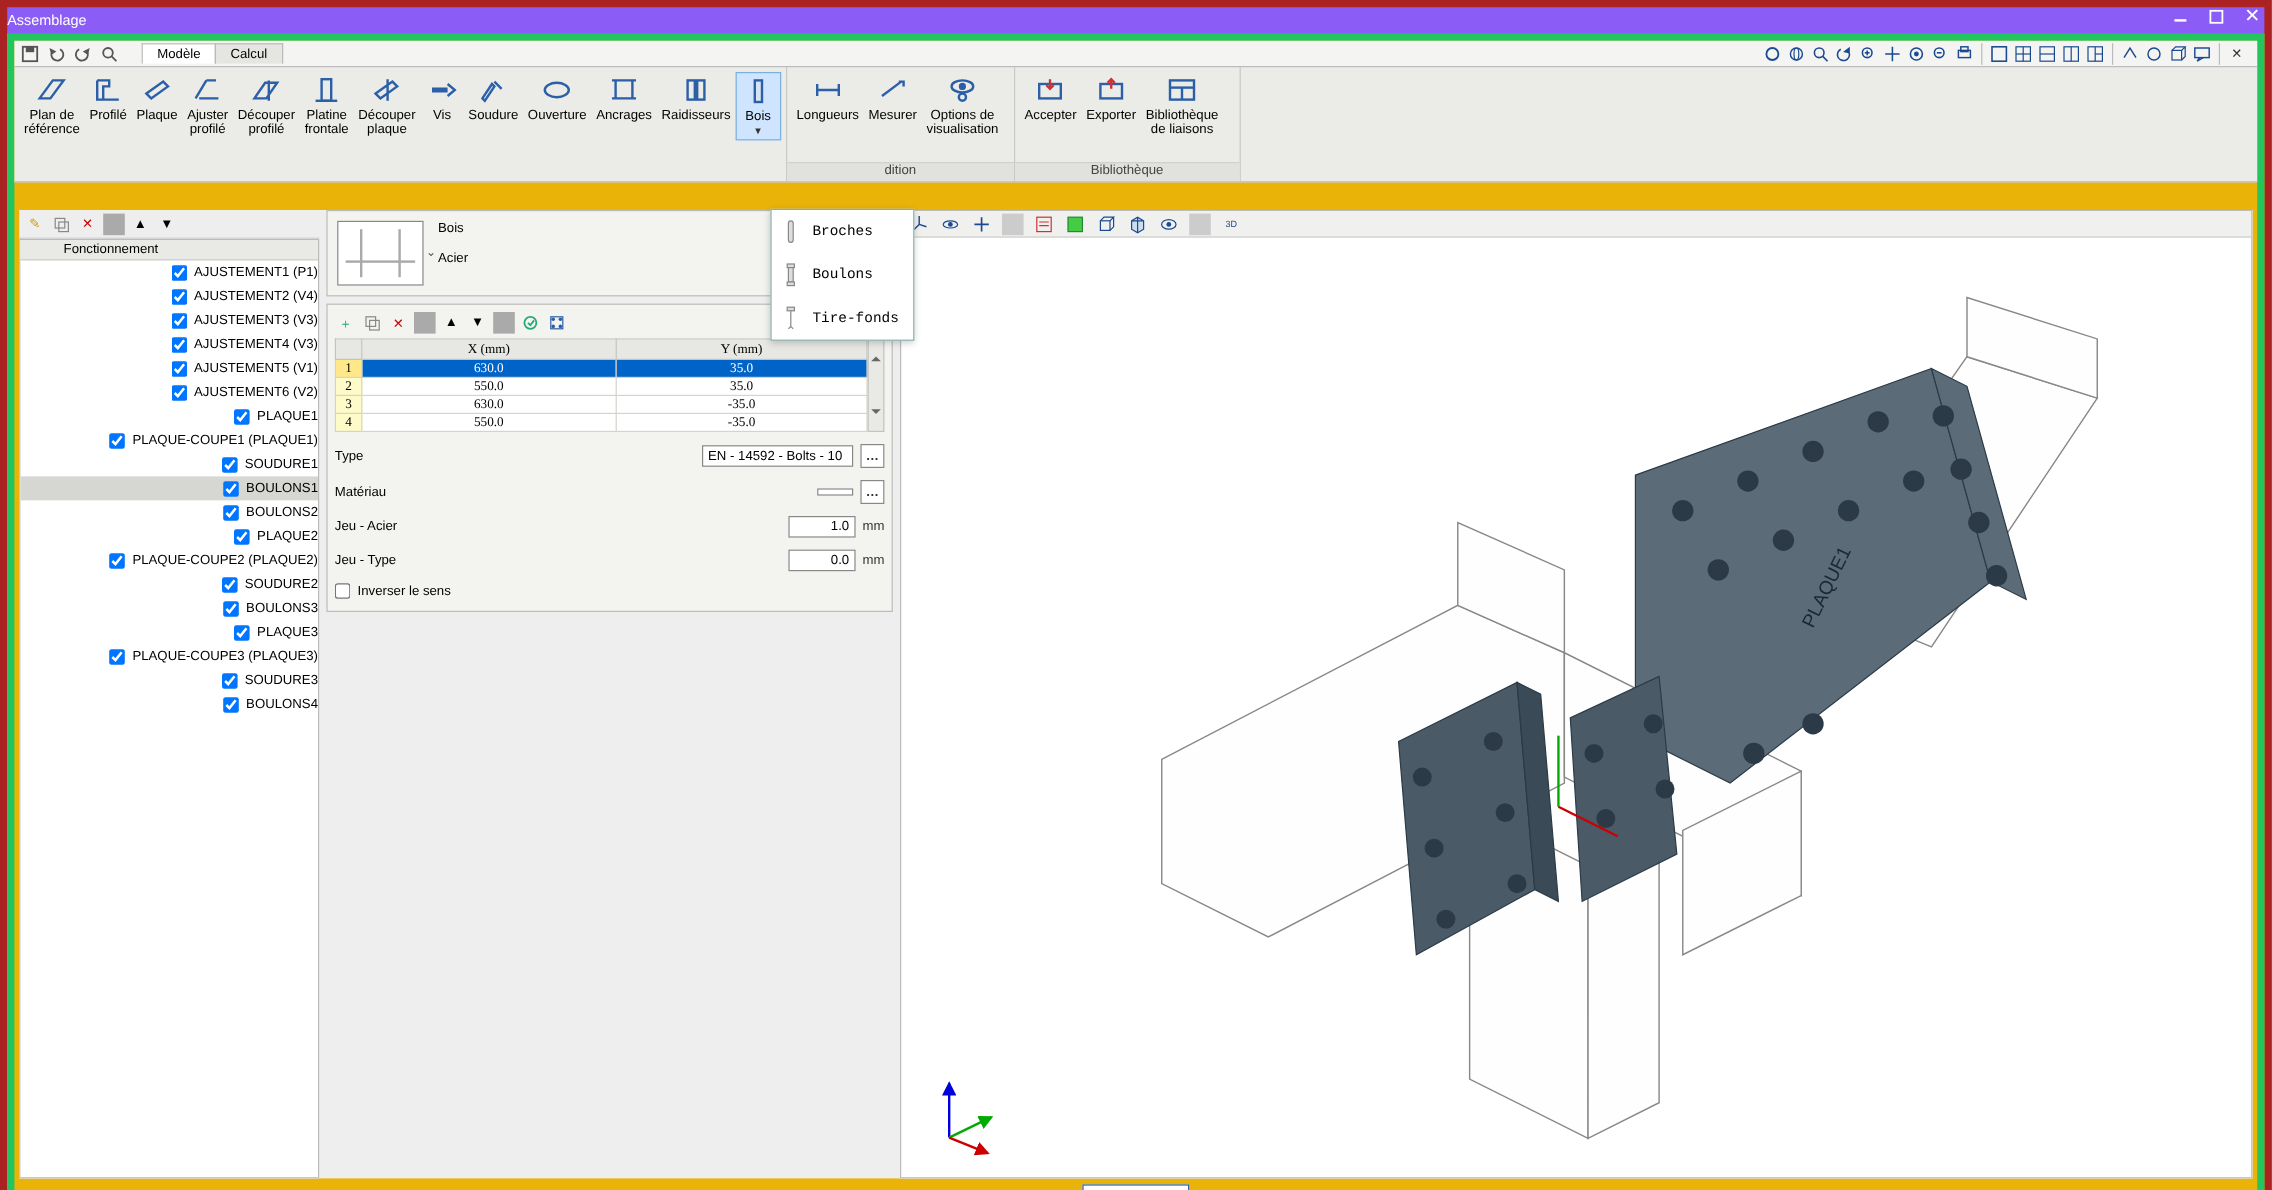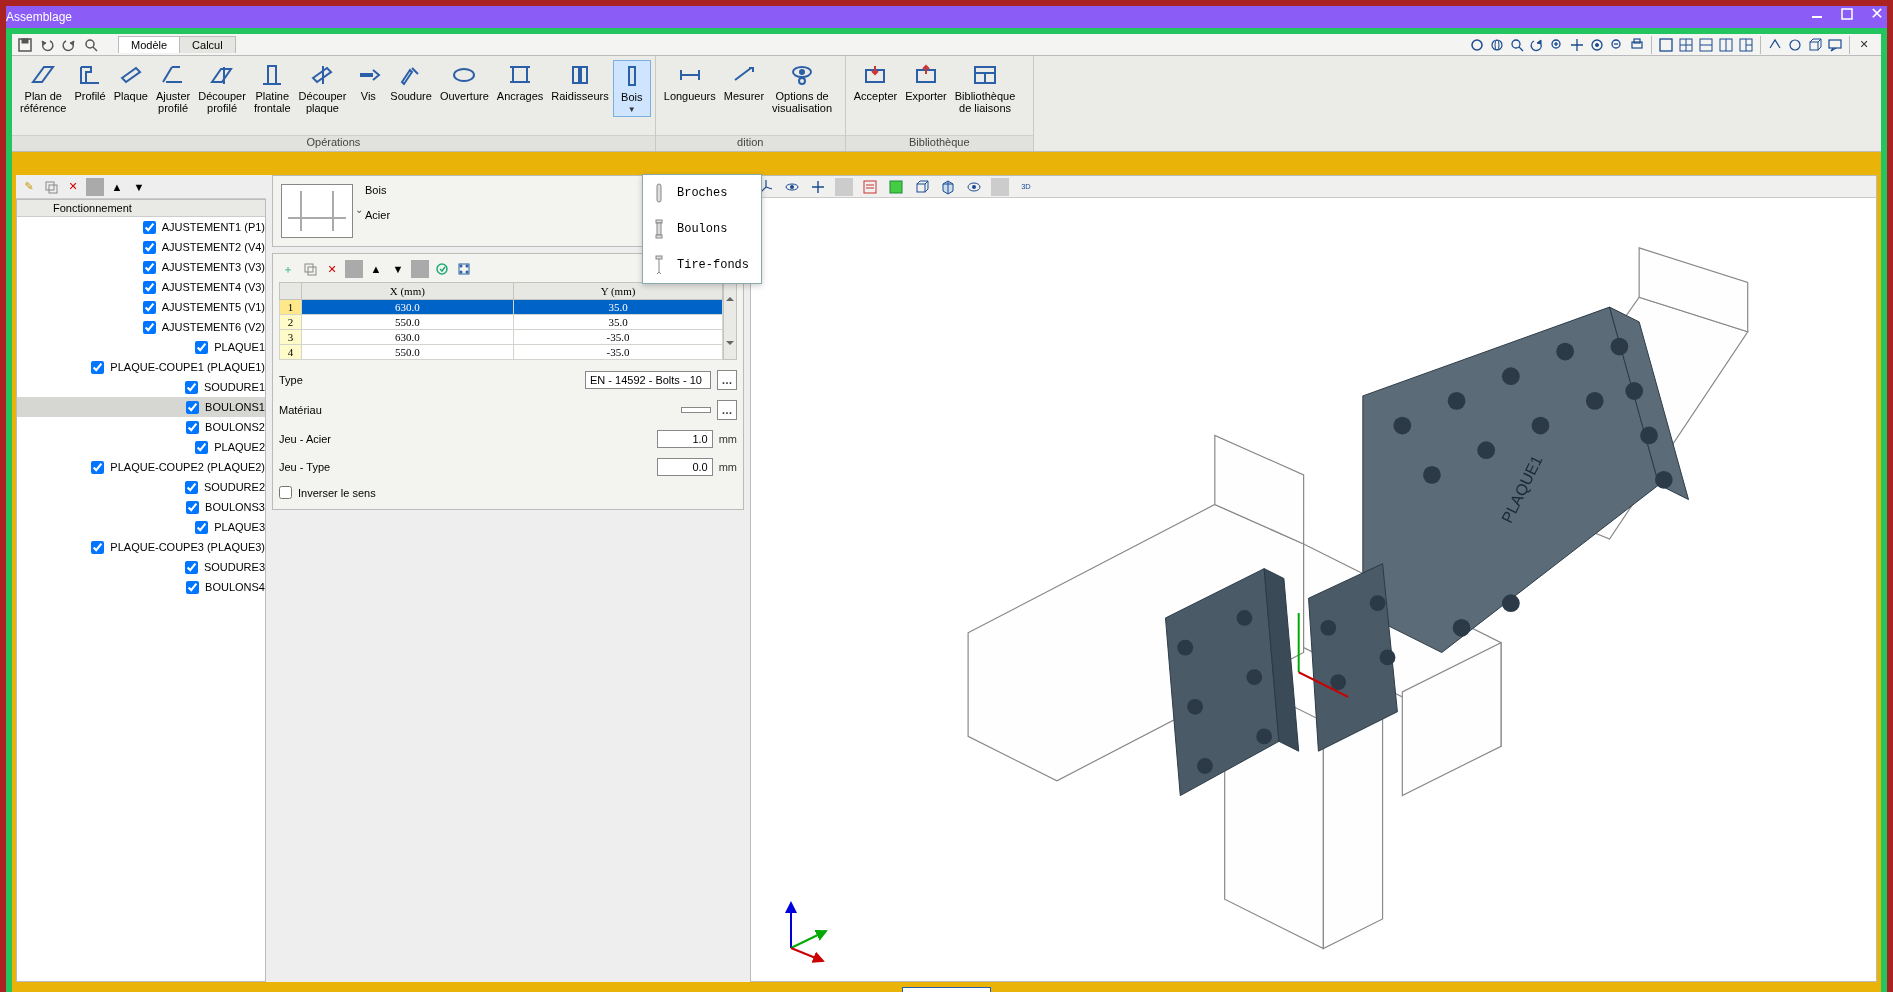--- a/index.html
+++ b/index.html
@@ -371,21 +371,20 @@
           <div class="rbtn active">
               <div class="ric">
                 <svg width="12" height="22">
                   <rect x="3" y="2" width="6" height="18" fill="#d7e4f1"></rect>
                 </svg>
               </div>
               <div class="rlbl">Bois</div>
               <div class="dd-arrow">▼</div>
             </div>
         </div>
-        <div class="rgrp-title">Opérations</div>
       </div>
 
       <div class="rgrp" style="flex:0 0 190px;">
         <div class="rgrp-body">
           <div class="rbtn">
               <div class="ric">
                 <svg width="26" height="22">
                   <path d="M4 6 L4 16 M22 6 L22 16 M4 11 L22 11"></path>
                 </svg>
               </div>

